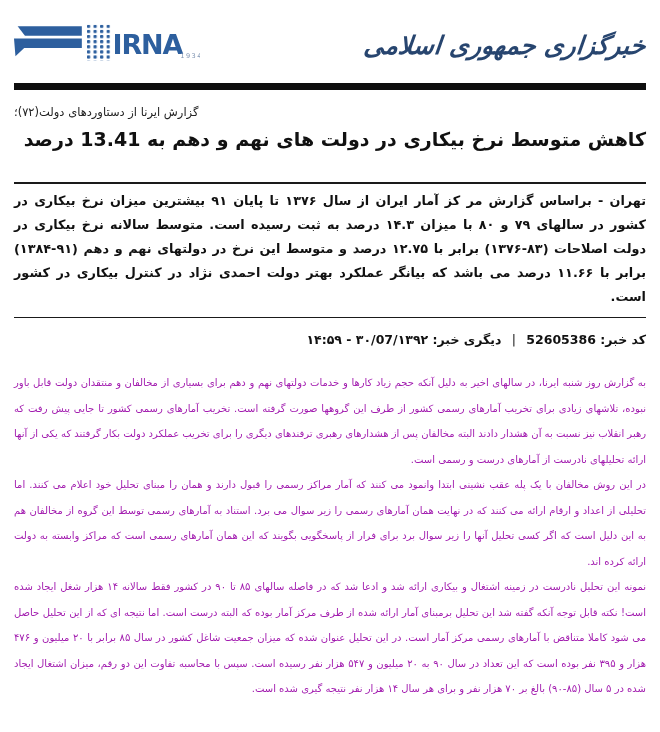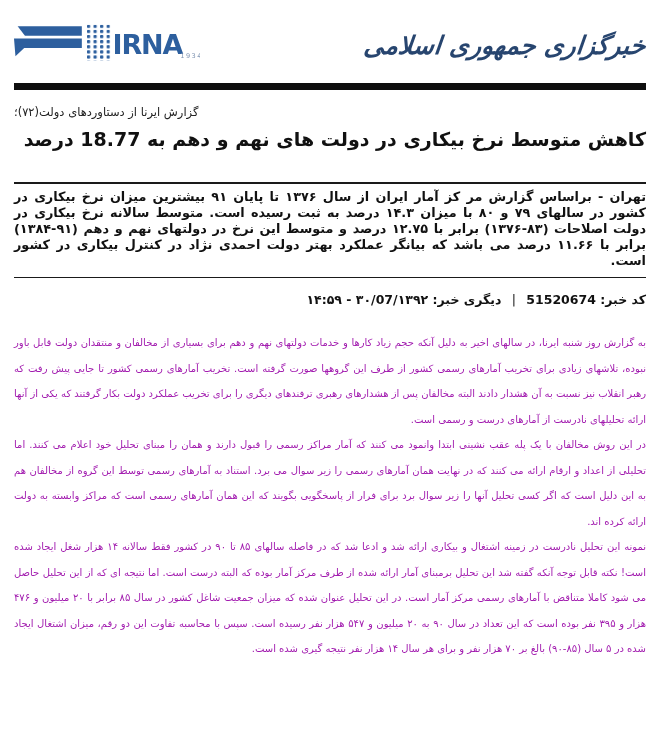--- a/index.html
+++ b/index.html
@@ -61,21 +61,21 @@
   }
   .rule-med {
     border: none;
     border-top: 2px solid #1a1a1a;
     margin: 28px 0 0 0;
   }
   .lead {
     margin: 5px 0 0 0;
     font-size: 12.8px;
     font-weight: bold;
-    line-height: 16px;
+    line-height: 24px;
     text-align: justify;
     color: #111111;
   }
   .rule-thin {
     border: none;
     border-top: 1px solid #1a1a1a;
     margin: 8px 0 0 0;
   }
   .meta {
     margin-top: 14px;
@@ -117,31 +117,31 @@
     </div>
     <div class="calligraphy" dir="rtl">خبرگزاری جمهوری اسلامی</div>
   </header>
 
   <div class="header-rule"></div>
 
   <main class="article">
 
     <div class="kicker">گزارش ایرنا از دستاوردهای دولت(۷۲)؛</div>
 
-    <h1 class="headline">کاهش متوسط نرخ بیکاری در دولت های نهم و دهم به 18.77 درصد</h1>
+    <h1 class="headline">کاهش متوسط نرخ بیکاری در دولت های نهم و دهم به 13.41 درصد</h1>
 
     <hr class="rule-med">
 
     <p class="lead">تهران - براساس گزارش مر کز آمار ایران از سال ۱۳۷۶ تا پایان ۹۱ بیشترین میزان نرخ بیکاری در کشور در سالهای ۷۹ و ۸۰ با میزان ۱۴.۳ درصد به ثبت رسیده است. متوسط سالانه نرخ بیکاری در دولت اصلاحات (۸۳-۱۳۷۶) برابر با ۱۲.۷۵ درصد و متوسط این نرخ در دولتهای نهم و دهم (۹۱-۱۳۸۴) برابر با ۱۱.۶۶ درصد می باشد که بیانگر عملکرد بهتر دولت احمدی نژاد در کنترل بیکاری در کشور است.</p>
 
     <hr class="rule-thin">
 
     <div class="meta">
       <span>کد خبر:</span>
-      <span>51520674</span>
+      <span>52605386</span>
       <span class="meta-sep">|</span>
       <span>دیگری خبر:</span>
       <span>۳۰/07/۱۳۹۲ - ۱۴:۵۹</span>
     </div>
 
     <p class="body-par first">به گزارش روز شنبه ایرنا، در سالهای اخیر به دلیل آنکه حجم زیاد کارها و خدمات دولتهای نهم و دهم برای بسیاری از مخالفان و منتقدان دولت قابل باور نبوده، تلاشهای زیادی برای تخریب آمارهای رسمی کشور از طرف این گروهها صورت گرفته است. تخریب آمارهای رسمی کشور تا جایی پیش رفت که رهبر انقلاب نیز نسبت به آن هشدار دادند البته مخالفان پس از هشدارهای رهبری ترفندهای دیگری را برای تخریب عملکرد دولت بکار گرفتند که یکی از آنها ارائه تحلیلهای نادرست از آمارهای درست و رسمی است.</p>
 
     <p class="body-par">در این روش مخالفان با یک پله عقب نشینی ابتدا وانمود می کنند که آمار مراکز رسمی را قبول دارند و همان را مبنای تحلیل خود اعلام می کنند. اما تحلیلی از اعداد و ارقام ارائه می کنند که در نهایت همان آمارهای رسمی را زیر سوال می برد. استناد به آمارهای رسمی توسط این گروه از مخالفان هم به این دلیل است که اگر کسی تحلیل آنها را زیر سوال برد برای فرار از پاسخگویی بگویند که این همان آمارهای رسمی است که مراکز وابسته به دولت ارائه کرده اند.</p>
 
     <p class="body-par">نمونه این تحلیل نادرست در زمینه اشتغال و بیکاری ارائه شد و ادعا شد که در فاصله سالهای ۸۵ تا ۹۰ در کشور فقط سالانه ۱۴ هزار شغل ایجاد شده است! نکته قابل توجه آنکه گفته شد این تحلیل برمبنای آمار ارائه شده از طرف مرکز آمار بوده که البته درست است. اما نتیجه ای که از این تحلیل حاصل می شود کاملا متناقض با آمارهای رسمی مرکز آمار است. در این تحلیل عنوان شده که میزان جمعیت شاغل کشور در سال ۸۵ برابر با ۲۰ میلیون و ۴۷۶ هزار و ۳۹۵ نفر بوده است که این تعداد در سال ۹۰ به ۲۰ میلیون و ۵۴۷ هزار نفر رسیده است. سپس با محاسبه تفاوت این دو رقم، میزان اشتغال ایجاد شده در ۵ سال (۸۵-۹۰) بالغ بر ۷۰ هزار نفر و برای هر سال ۱۴ هزار نفر نتیجه گیری شده است.</p>

